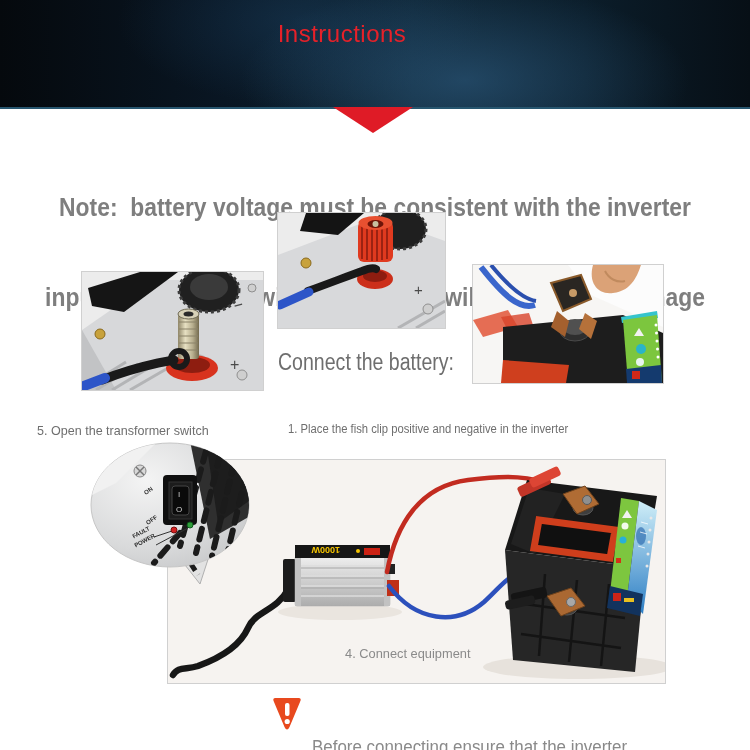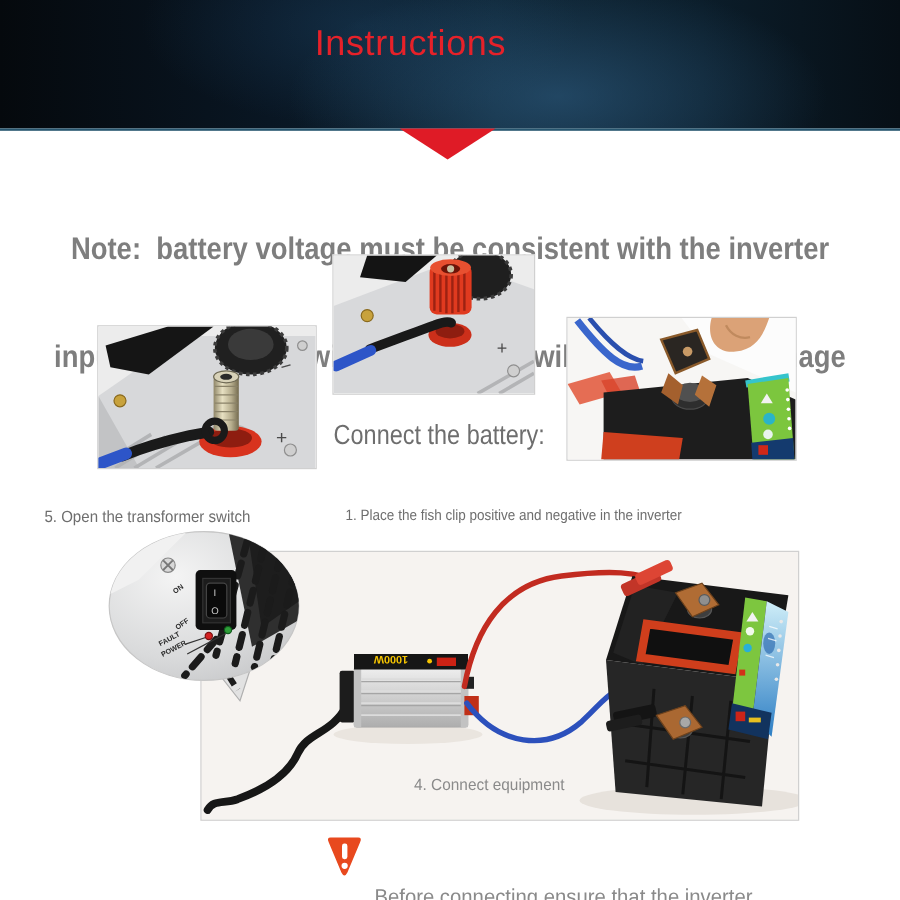--- a/index.html
+++ b/index.html
@@ -7,21 +7,21 @@
          font-family:"Liberation Sans",sans-serif;}
 
   
   #banner{position:absolute;left:0;top:0;width:750px;height:107px;
     background:
       radial-gradient(ellipse 320px 140px at 62% 75%, rgba(50,100,140,.55) 0%, rgba(50,100,140,0) 70%),
       radial-gradient(ellipse 260px 120px at 40% 20%, rgba(30,70,105,.4) 0%, rgba(30,70,105,0) 70%),
       linear-gradient(90deg,#05090d 0%,#091623 30%,#0e2433 55%,#0b1d2a 78%,#070f16 100%);
     border-bottom:2px solid #27566f;}
   #banner-title{position:absolute;left:0;right:0;top:20px;text-align:center;
-    font-size:30px;letter-spacing:.5px;color:#e62129;margin:0;padding-right:66px;}
+    font-size:24px;letter-spacing:.5px;color:#e62129;margin:0;padding-right:66px;}
 
   #down-arrow{position:absolute;left:333px;top:107px;width:0;height:0;
     border-left:40px solid transparent;border-right:40px solid transparent;
     border-top:26px solid #df1b26;}
 
   
   #note{position:absolute;left:0;right:0;top:132px;text-align:center;
     font-size:26px;font-weight:bold;color:#7e7e7e;line-height:30px;
     transform:scaleX(.88);transform-origin:50% 0;white-space:pre;}
 

